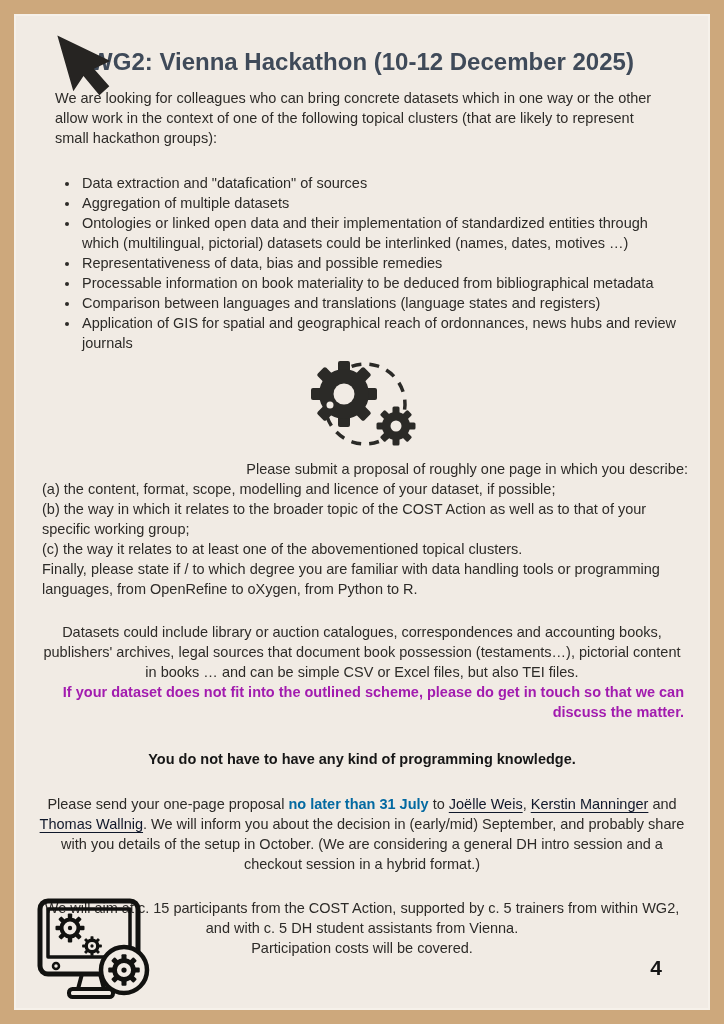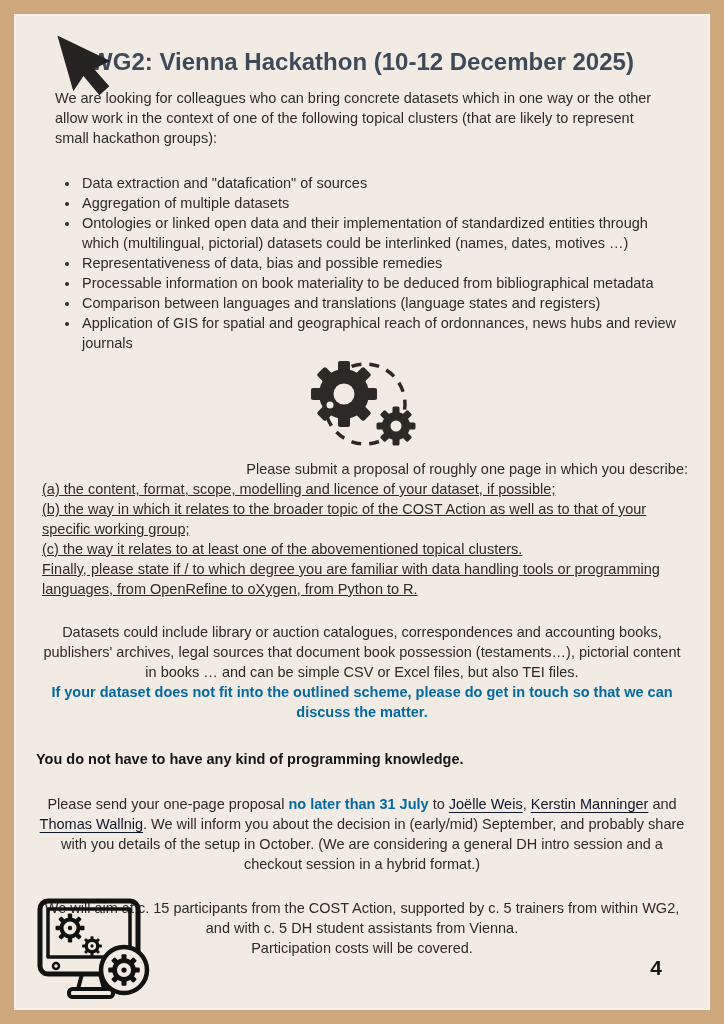--- a/index.html
+++ b/index.html
@@ -56,32 +56,33 @@
   .gears-wrap{
     text-align:center;
     margin-top:5px;
   }
   .proposal-lead{
     text-align:right;
     margin-top:6px;
   }
   .proposal-items{
     margin:0 6px;
-    text-decoration:underline;
   }
   .datasets{
     text-align:center;
     max-width:644px;
     margin:23px auto 0 auto;
   }
   .bold-note{
     font-weight:bold;
-    color:#0369a1;
+    color:#a21caf;
+    text-align:right;
   }
   .no-programming{
+    text-align:center;
     font-weight:bold;
     color:#161616;
     margin-top:27px;
   }
   .submission{
     text-align:center;
     max-width:664px;
     margin:25px auto 0 auto;
   }
   .submission .bold{font-weight:bold;color:#0369a1;}

